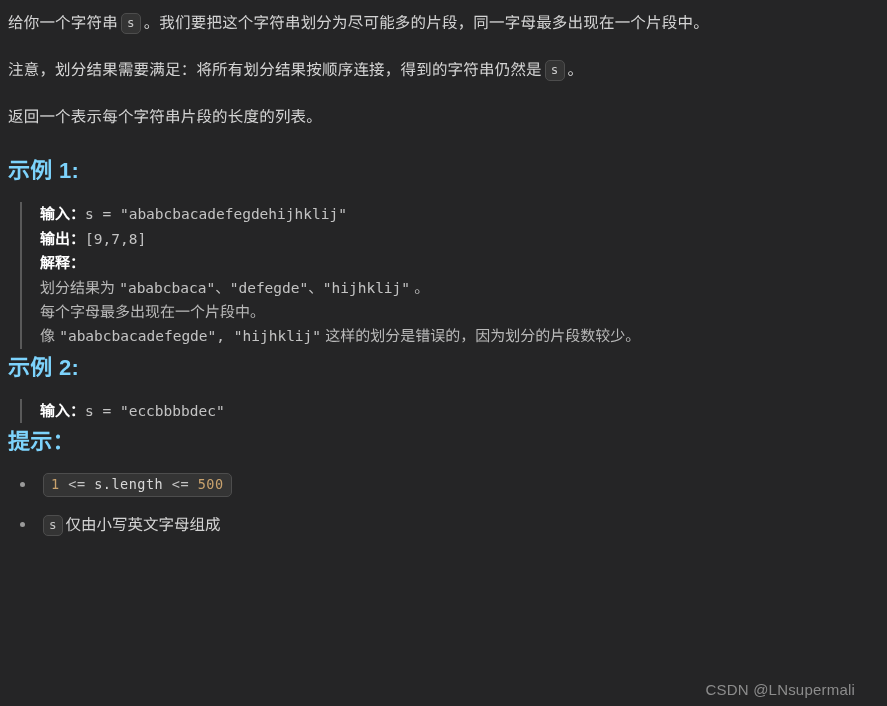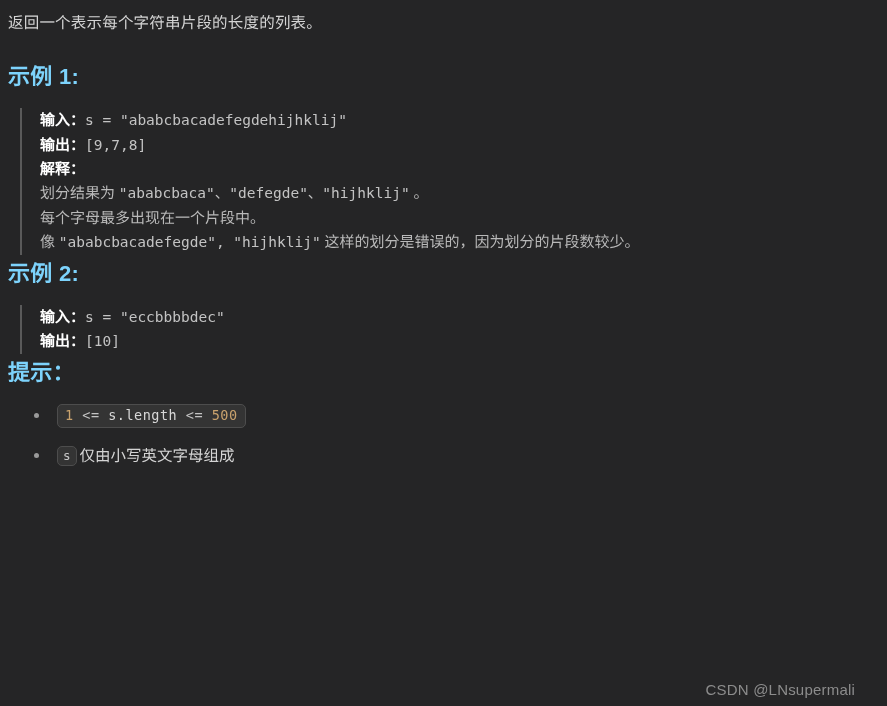--- a/index.html
+++ b/index.html
@@ -81,33 +81,33 @@
     white-space: pre-wrap;
   }
   .ex-label {
     color: #ffffff;
     font-weight: bold;
     font-family: "Liberation Sans", "DejaVu Sans", sans-serif;
     font-size: 15px;
     text-align: center;
   }
   .ex-cn {
-    font-family: Liberation Serif, serif;
+    font-family: Liberation Sans, sans-serif;
     color: #b9b9b9;
     font-size: 15px;
   }
   .ex-code {
     font-family: "DejaVu Sans Mono", "Liberation Mono", monospace;
     color: #c3c3c3;
   }
 
   
   ul.hints {
     list-style: none;
-    margin: 14px;
+    margin: 0;
     padding: 0;
   }
   ul.hints li {
     position: relative;
     padding-left: 32px;
     margin-bottom: 16px;
     line-height: 1.5;
     color: #d4d4d4;
     font-size: 15.5px;
   }
@@ -130,41 +130,42 @@
     font-size: 15px;
     font-family: "Liberation Sans", "DejaVu Sans", sans-serif;
     letter-spacing: 0.2px;
   }
 </style>
 </head>
 <body>
 
 <div class="page">
 
+  <p class="para"><span>给你一个字符串</span><span class="chip">s</span><span>。我们要把这个字符串划分为尽可能多的片段，同一字母最多出现在一个片段中。</span></p>
 
+  <p class="para"><span>注意，划分结果需要满足：将所有划分结果按顺序连接，得到的字符串仍然是</span><span class="chip">s</span><span>。</span></p>
 
   <p class="para">返回一个表示每个字符串片段的长度的列表。</p>
 
   <h3 class="section-head head-ex1">示例 1:</h3>
   <div class="example">
     <div class="ex-line"><span class="ex-label">输入：</span><span class="ex-code">s = "ababcbacadefegdehijhklij"</span></div>
     <div class="ex-line"><span class="ex-label">输出：</span><span class="ex-code">[9,7,8]</span></div>
     <div class="ex-line"><span class="ex-label">解释：</span></div>
 
     <div class="ex-line"><span class="ex-cn">划分结果为 </span><span class="ex-code">"ababcbaca"、"defegde"、"hijhklij"</span><span class="ex-cn"> 。</span></div>
 
     <div class="ex-line"><span class="ex-cn">每个字母最多出现在一个片段中。</span><span class="ex-code"></span><span class="ex-cn"></span></div>
 
     <div class="ex-line"><span class="ex-cn">像 </span><span class="ex-code">"ababcbacadefegde", "hijhklij"</span><span class="ex-cn"> 这样的划分是错误的，因为划分的片段数较少。</span></div>
   </div>
 
   <h3 class="section-head head-ex2">示例 2:</h3>
   <div class="example">
     <div class="ex-line"><span class="ex-label">输入：</span><span class="ex-code">s = "eccbbbbdec"</span></div>
-    <div class="ex-line"><span class="ex-label">输出：</span><span class="ex-code">[10]</span></div>
   </div>
 
   <h3 class="section-head head-hint">提示：</h3>
   <ul class="hints">
     <li>
       <span class="bullet"></span>
       <span class="chip chip-wide"><span class="tok-num">1</span><span class="tok-op"> &lt;= </span><span class="tok-id">s.length</span><span class="tok-op"> &lt;= </span><span class="tok-num">500</span></span>
     </li>
     <li>
       <span class="bullet"></span><span class="chip">s</span><span>仅由小写英文字母组成</span>

